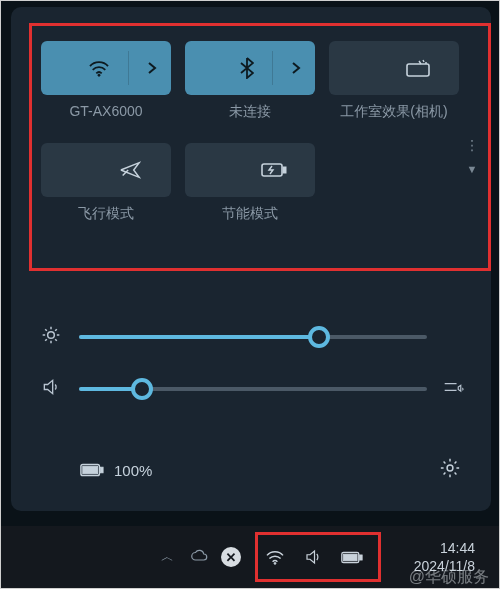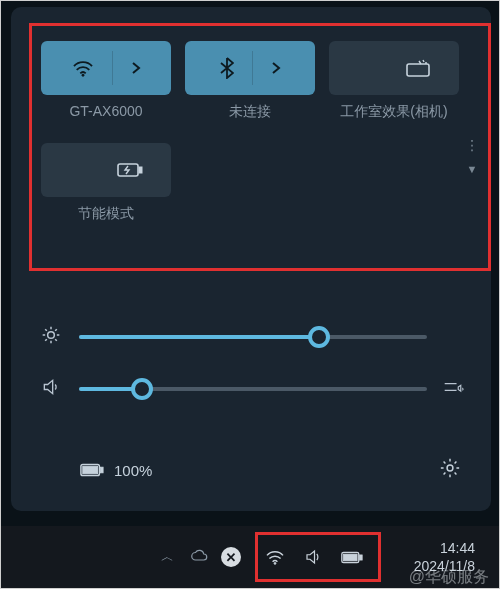--- a/index.html
+++ b/index.html
@@ -46,21 +46,21 @@
   border-radius: 6px;
   display: flex;
   align-items: center;
   justify-content: center;
   gap: 18px;
   position: relative;
   cursor: pointer;
 }
 .tile.on { background: #4a8fb0; }
 .tile.off { background: #2a3844; padding-left: 48px; }
-.tile.split { justify-content: center; padding: 0 14px; }
+.tile.split { justify-content: flex-end; padding: 0 14px; }
 .tile.split .div { width: 1px; height: 34px; background: rgba(0,0,0,0.15); }
 .tile-label {
   position: absolute;
   top: 62px;
   left: 50%;
   transform: translateX(-50%);
   white-space: nowrap;
   font-size: 14px;
   color: #8b99a6;
 }
@@ -215,20 +215,26 @@
     </div>
 
     <div class="tile off">
       <svg width="24" height="18" viewBox="0 0 24 18">
           <rect x="1" y="5" width="22" height="12" rx="2" stroke-width="1.6"></rect>
           <path d="M13 2 l2 3 M17 1 l1 2 M19 4 l2 0" stroke-width="1.4"></path>
         </svg>
       <div class="tile-label">工作室效果(相机)</div>
     </div>
 
+    <div class="tile off">
+      <svg width="22" height="22" viewBox="0 0 24 24">
+          <path d="M2 12 L22 4 L16 12 L22 20 L2 12 M10 12 L4 18" stroke-width="1.6"></path>
+        </svg>
+      <div class="tile-label">飞行模式</div>
+    </div>
 
     <div class="tile off">
       <svg width="26" height="16" viewBox="0 0 26 16">
           <rect x="1" y="2" width="20" height="12" rx="2" stroke-width="1.6"></rect>
           <rect x="22" y="5" width="3" height="6" fill="currentColor"></rect>
           <path d="M11 4 L8 8 L12 8 L9 12" stroke-width="1.4"></path>
         </svg>
       <div class="tile-label">节能模式</div>
     </div>
 

